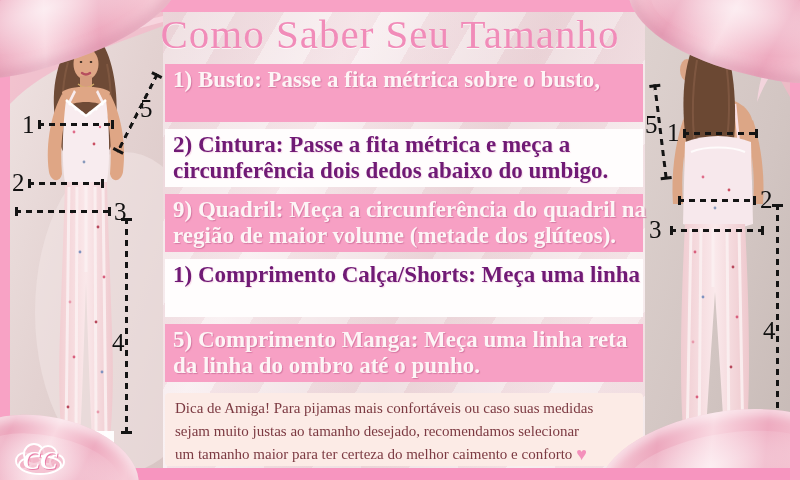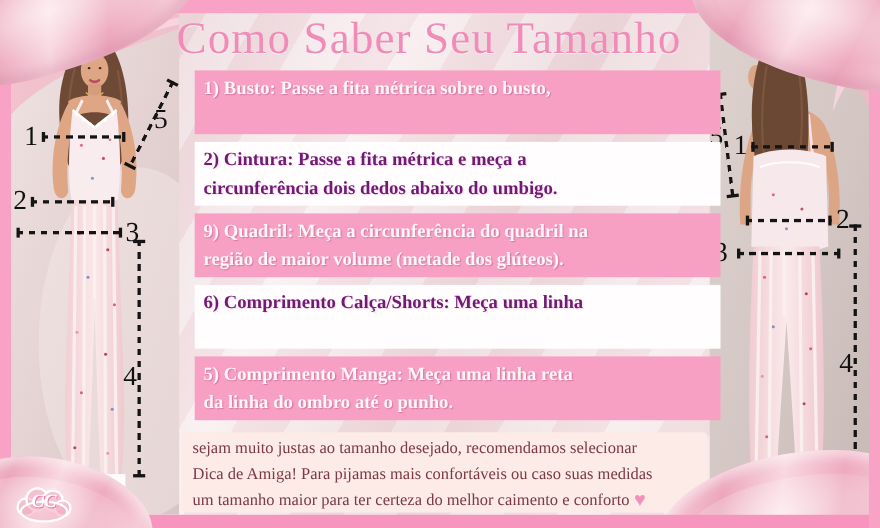--- a/index.html
+++ b/index.html
@@ -18,21 +18,21 @@
   .photo{position:absolute;top:12px;height:456px;z-index:1;}
   .photo.front{left:10px;width:153px;}
   .photo.back{left:645px;width:145px;}
   .photo svg{display:block;width:100%;height:100%;}
   
   .title{position:absolute;left:151px;top:11px;width:478px;z-index:2;text-align:center;
     font-size:41px;line-height:46px;color:#f18cb9;letter-spacing:1px;
     text-shadow:0 1px 0 rgba(255,255,255,.7);}
   
   .step{position:absolute;left:165px;width:478px;height:58px;z-index:2;box-sizing:border-box;
-    padding:3px 2px 0 8px;font-weight:bold;font-size:17px;line-height:26px;white-space:nowrap;margin-left:12px;}
+    padding:3px 2px 0 8px;font-weight:bold;font-size:23px;line-height:26px;white-space:nowrap;}
   .step span{display:block;}
   .step.pink{background:#f7a0c4;color:#fdf5f6;text-shadow:1px 1px 1px rgba(203,108,152,.75);}
   .step.white{background:#fffdfd;color:#701a75;text-shadow:1px 1px 1px rgba(242,176,209,.4);}
   .s1{top:64px;} .s2{top:129px;} .s3{top:194px;} .s4{top:259px;} .s5{top:324px;}
   
   .tip{position:absolute;left:165px;top:393px;width:478px;height:73px;z-index:2;box-sizing:border-box;
     background:#fcebe6;border-radius:4px;color:#7c3a42;font-size:15px;line-height:23px;
     padding:4px 0 0 10px;white-space:nowrap;}
   .tip .tline{display:block;}
   .tip .heart{color:#f490bb;font-size:18px;vertical-align:-1px;padding-left:4px;}
@@ -52,21 +52,21 @@
     box-shadow:inset 0 6px 10px rgba(255,255,255,.55), inset 0 -8px 12px rgba(196,108,142,.30);}
   .satin.tl{left:-70px;top:-38px;width:255px;height:100px;border-radius:48% 52% 58% 42%;transform:rotate(-17deg);}
   .satin.tr{right:-65px;top:-36px;width:240px;height:108px;border-radius:52% 48% 42% 58%;transform:rotate(14deg);}
   .satin.bl{left:-45px;bottom:-42px;width:185px;height:105px;border-radius:50%;transform:rotate(12deg);z-index:5;}
   .satin.br{right:-48px;bottom:-52px;width:250px;height:120px;border-radius:50%;transform:rotate(-10deg);z-index:3;}
   .satin .fold{position:absolute;inset:18% 10%;border-radius:50%;
     background:radial-gradient(ellipse at 45% 40%,rgba(255,255,255,.55),rgba(236,167,189,.0) 70%);}
   
   .logo{position:absolute;left:10px;top:440px;width:60px;height:38px;z-index:7;}
   .logo svg{position:absolute;inset:0;}
-  .logo .cc{position:absolute;left:0;right:0;top:6px;text-align:center;font-size:17px;font-style:italic;
+  .logo .cc{position:absolute;left:0;right:0;top:6px;text-align:center;font-size:26px;font-style:italic;
     font-weight:bold;color:#ffffff;text-shadow:1px 1px 0 #e87da8;}
 </style>
 </head>
 <body>
 
 <div class="poster">
 
   <div class="photo front">
     <svg viewBox="0 0 153 456">
       <defs>
@@ -229,30 +229,30 @@
   </div>
   <div class="step white s2">
     <span>2) Cintura: Passe a fita métrica e meça a</span>
     <span>circunferência dois dedos abaixo do umbigo.</span>
   </div>
   <div class="step pink s3">
     <span>9) Quadril: Meça a circunferência do quadril na</span>
     <span>região de maior volume (metade dos glúteos).</span>
   </div>
   <div class="step white s4">
-    <span>6) Comprimento Calça/Shorts: Meça uma linha</span>
+    <span>1) Comprimento Calça/Shorts: Meça uma linha</span>
   </div>
   <div class="step pink s5">
     <span>5) Comprimento Manga: Meça uma linha reta</span>
     <span>da linha do ombro até o punho.</span>
   </div>
 
   <div class="tip">
+    <span class="tline">Dica de Amiga! Para pijamas mais confortáveis ou caso suas medidas</span>
     <span class="tline">sejam muito justas ao tamanho desejado, recomendamos selecionar</span>
-    <span class="tline">Dica de Amiga! Para pijamas mais confortáveis ou caso suas medidas</span>
     <span class="tline">
       <span>um tamanho maior para ter certeza do melhor caimento e conforto</span><span class="heart">♥</span>
     </span>
   </div>
 
   <div class="satin tl">
       <div class="fold"></div>
     </div>
   <div class="satin tr">
       <div class="fold"></div>

